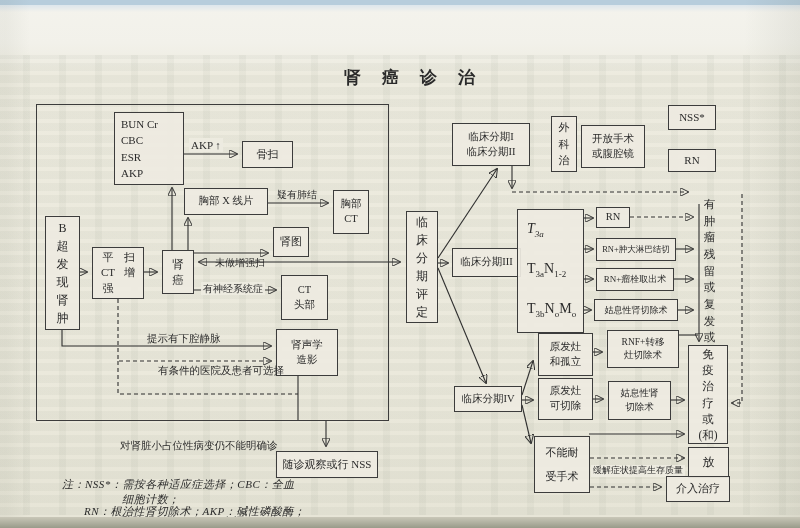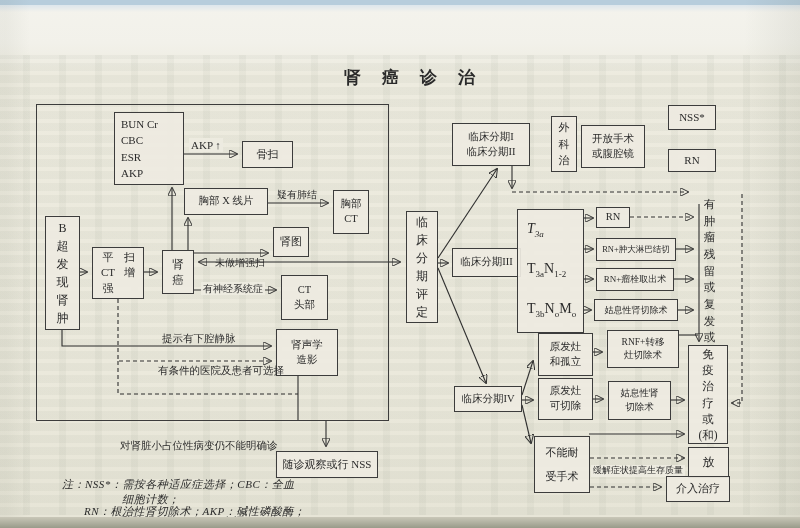--- a/index.html
+++ b/index.html
@@ -136,21 +136,21 @@
 
   <div class="bx" style="left:273px;top:227px;width:36px;height:30px;font-size:11px;">肾图</div>
 
   <div class="lbl" style="left:215px;top:239px;font-size:10px;margin-top:17px;">未做增强扫</div>
 
   <div class="lbl bg" style="left:201px;top:282px;font-size:10px;">有神经系统症</div>
 
   <div class="bx" style="left:281px;top:275px;width:47px;height:45px;font-size:10.5px;">CT
 头部</div>
 
-  <div class="lbl" style="left:162px;top:332px;font-size:10.5px;">提示有下腔静脉</div>
+  <div class="lbl" style="left:147px;top:332px;font-size:10.5px;">提示有下腔静脉</div>
 
   <div class="bx" style="left:276px;top:329px;width:62px;height:47px;font-size:10.5px;">肾声学
 造影</div>
 
   <div class="lbl" style="left:158px;top:364px;font-size:10.5px;">有条件的医院及患者可选择</div>
 
   <div class="lbl" style="left:120px;top:398px;font-size:10.5px;margin-top:41px;">对肾脏小占位性病变仍不能明确诊</div>
 
   <div class="bx" style="left:276px;top:451px;width:102px;height:27px;font-size:11px;">随诊观察或行 NSS</div>
 

